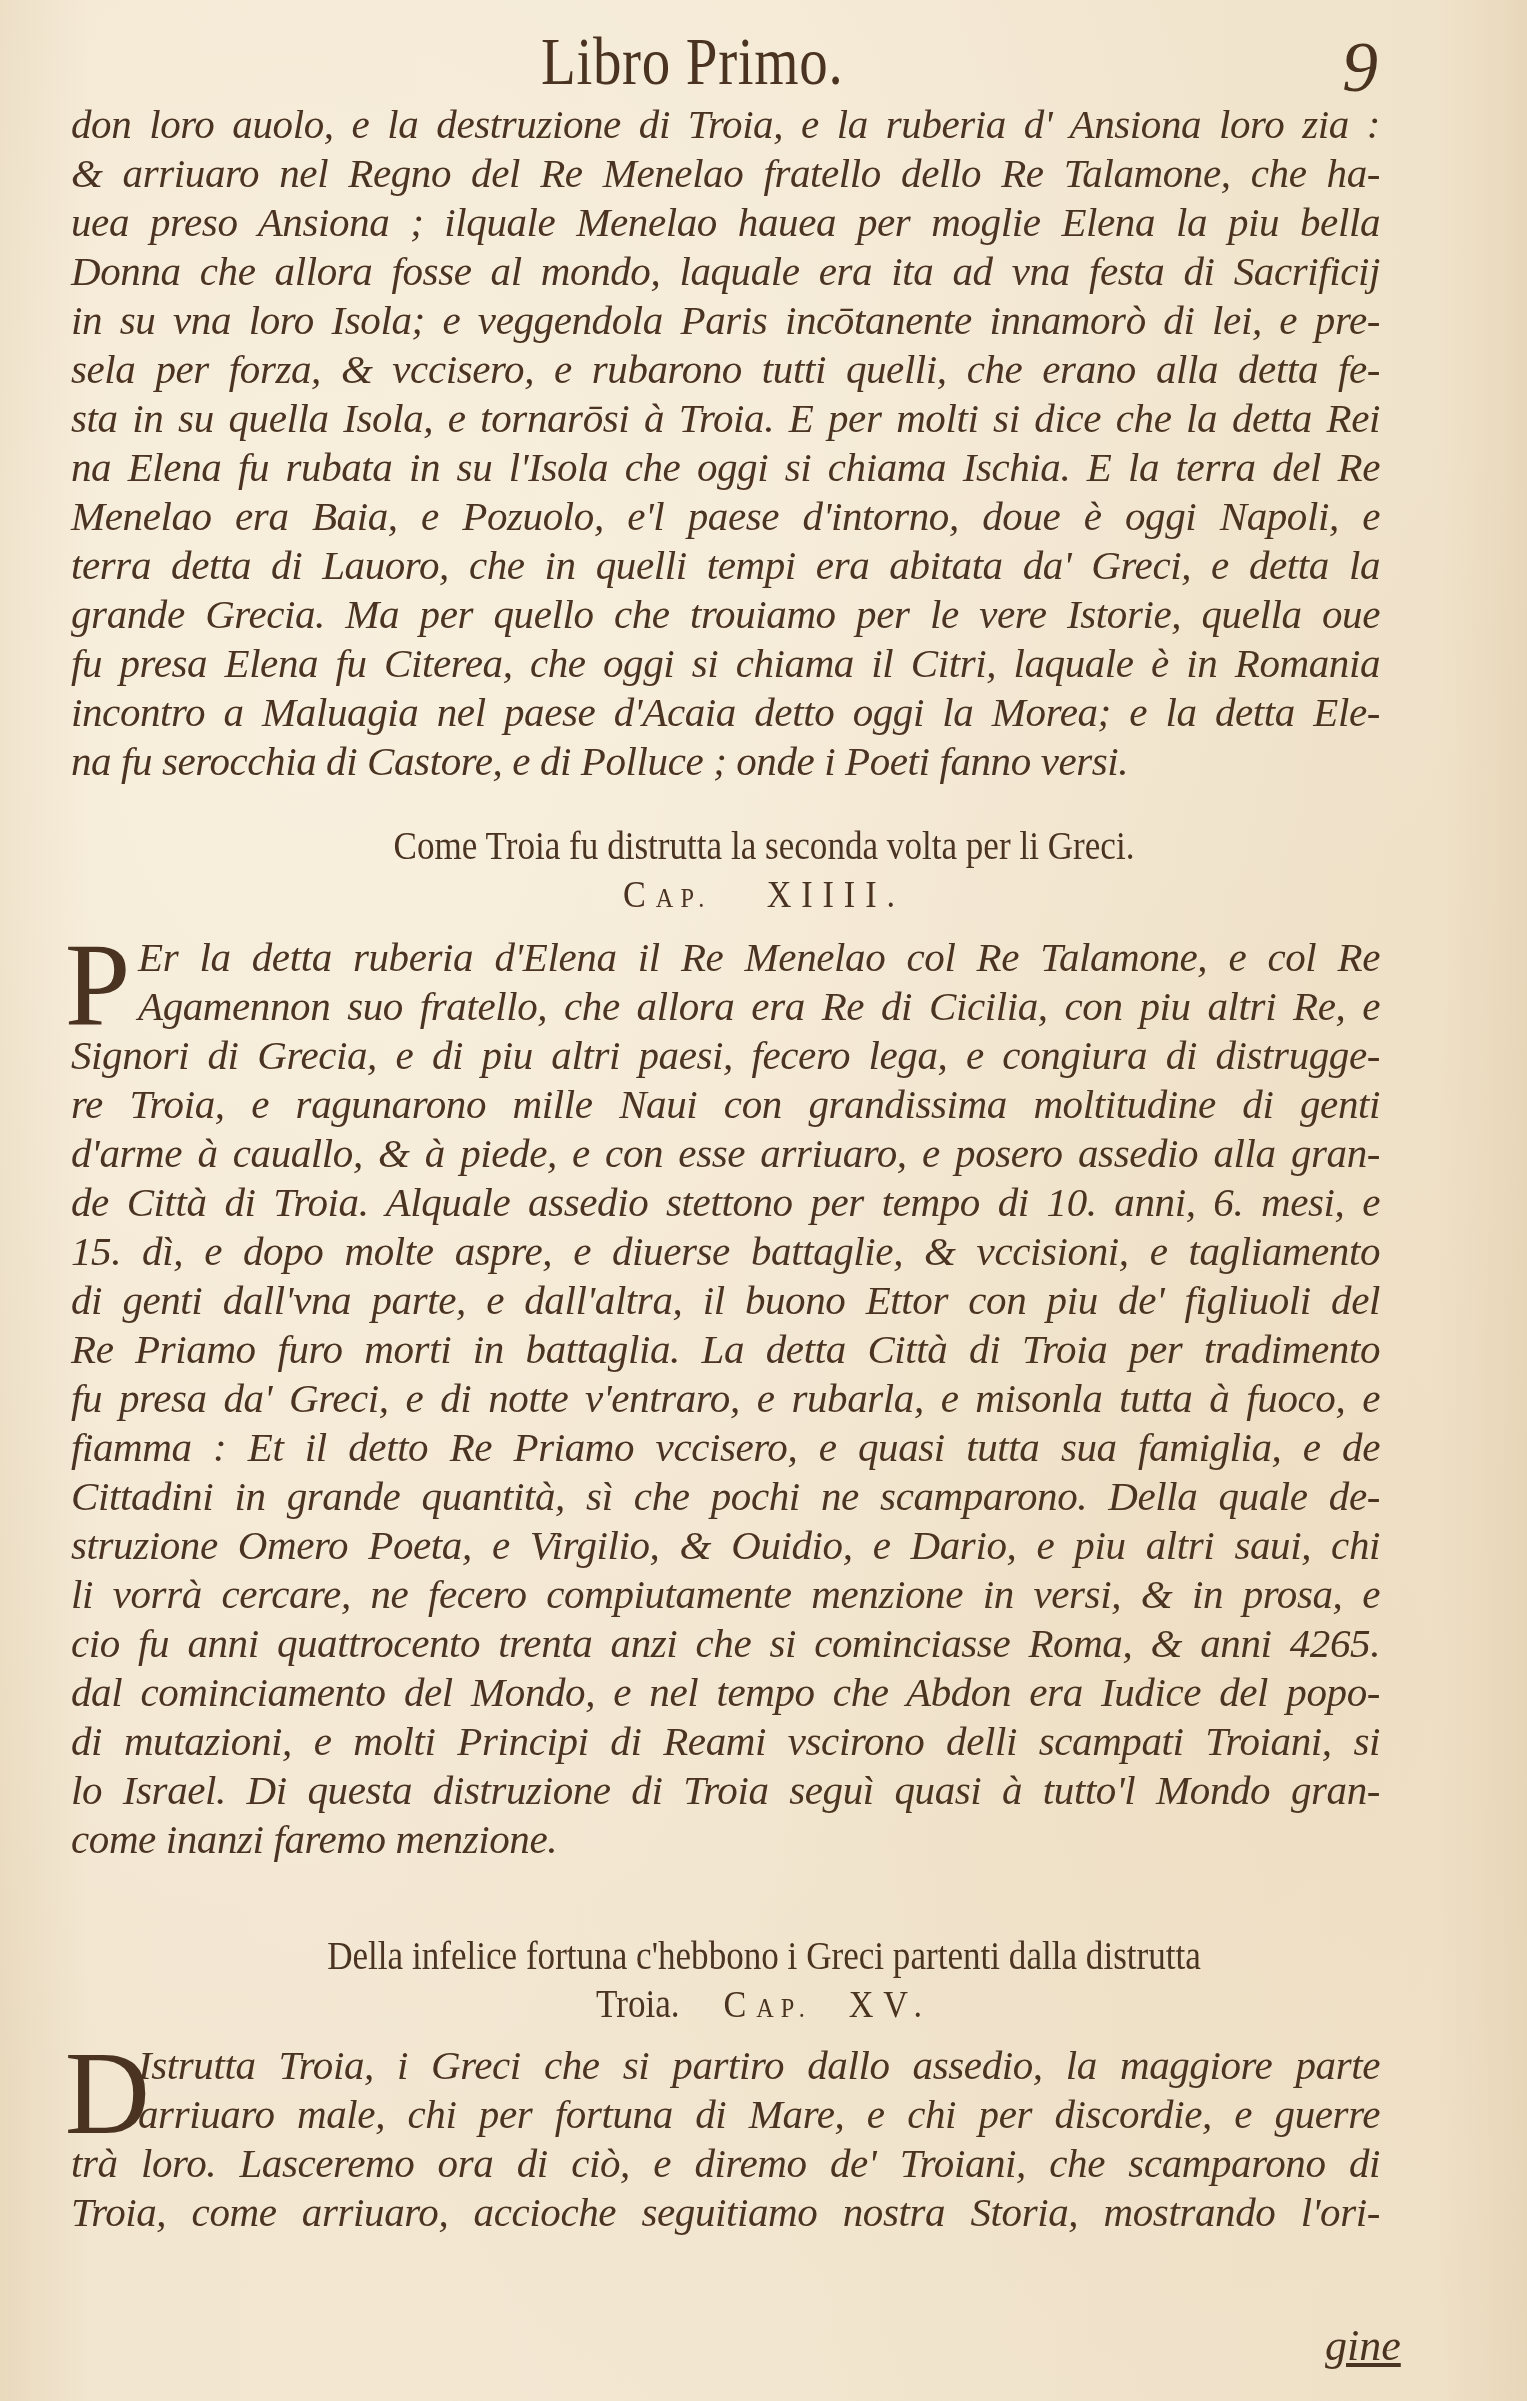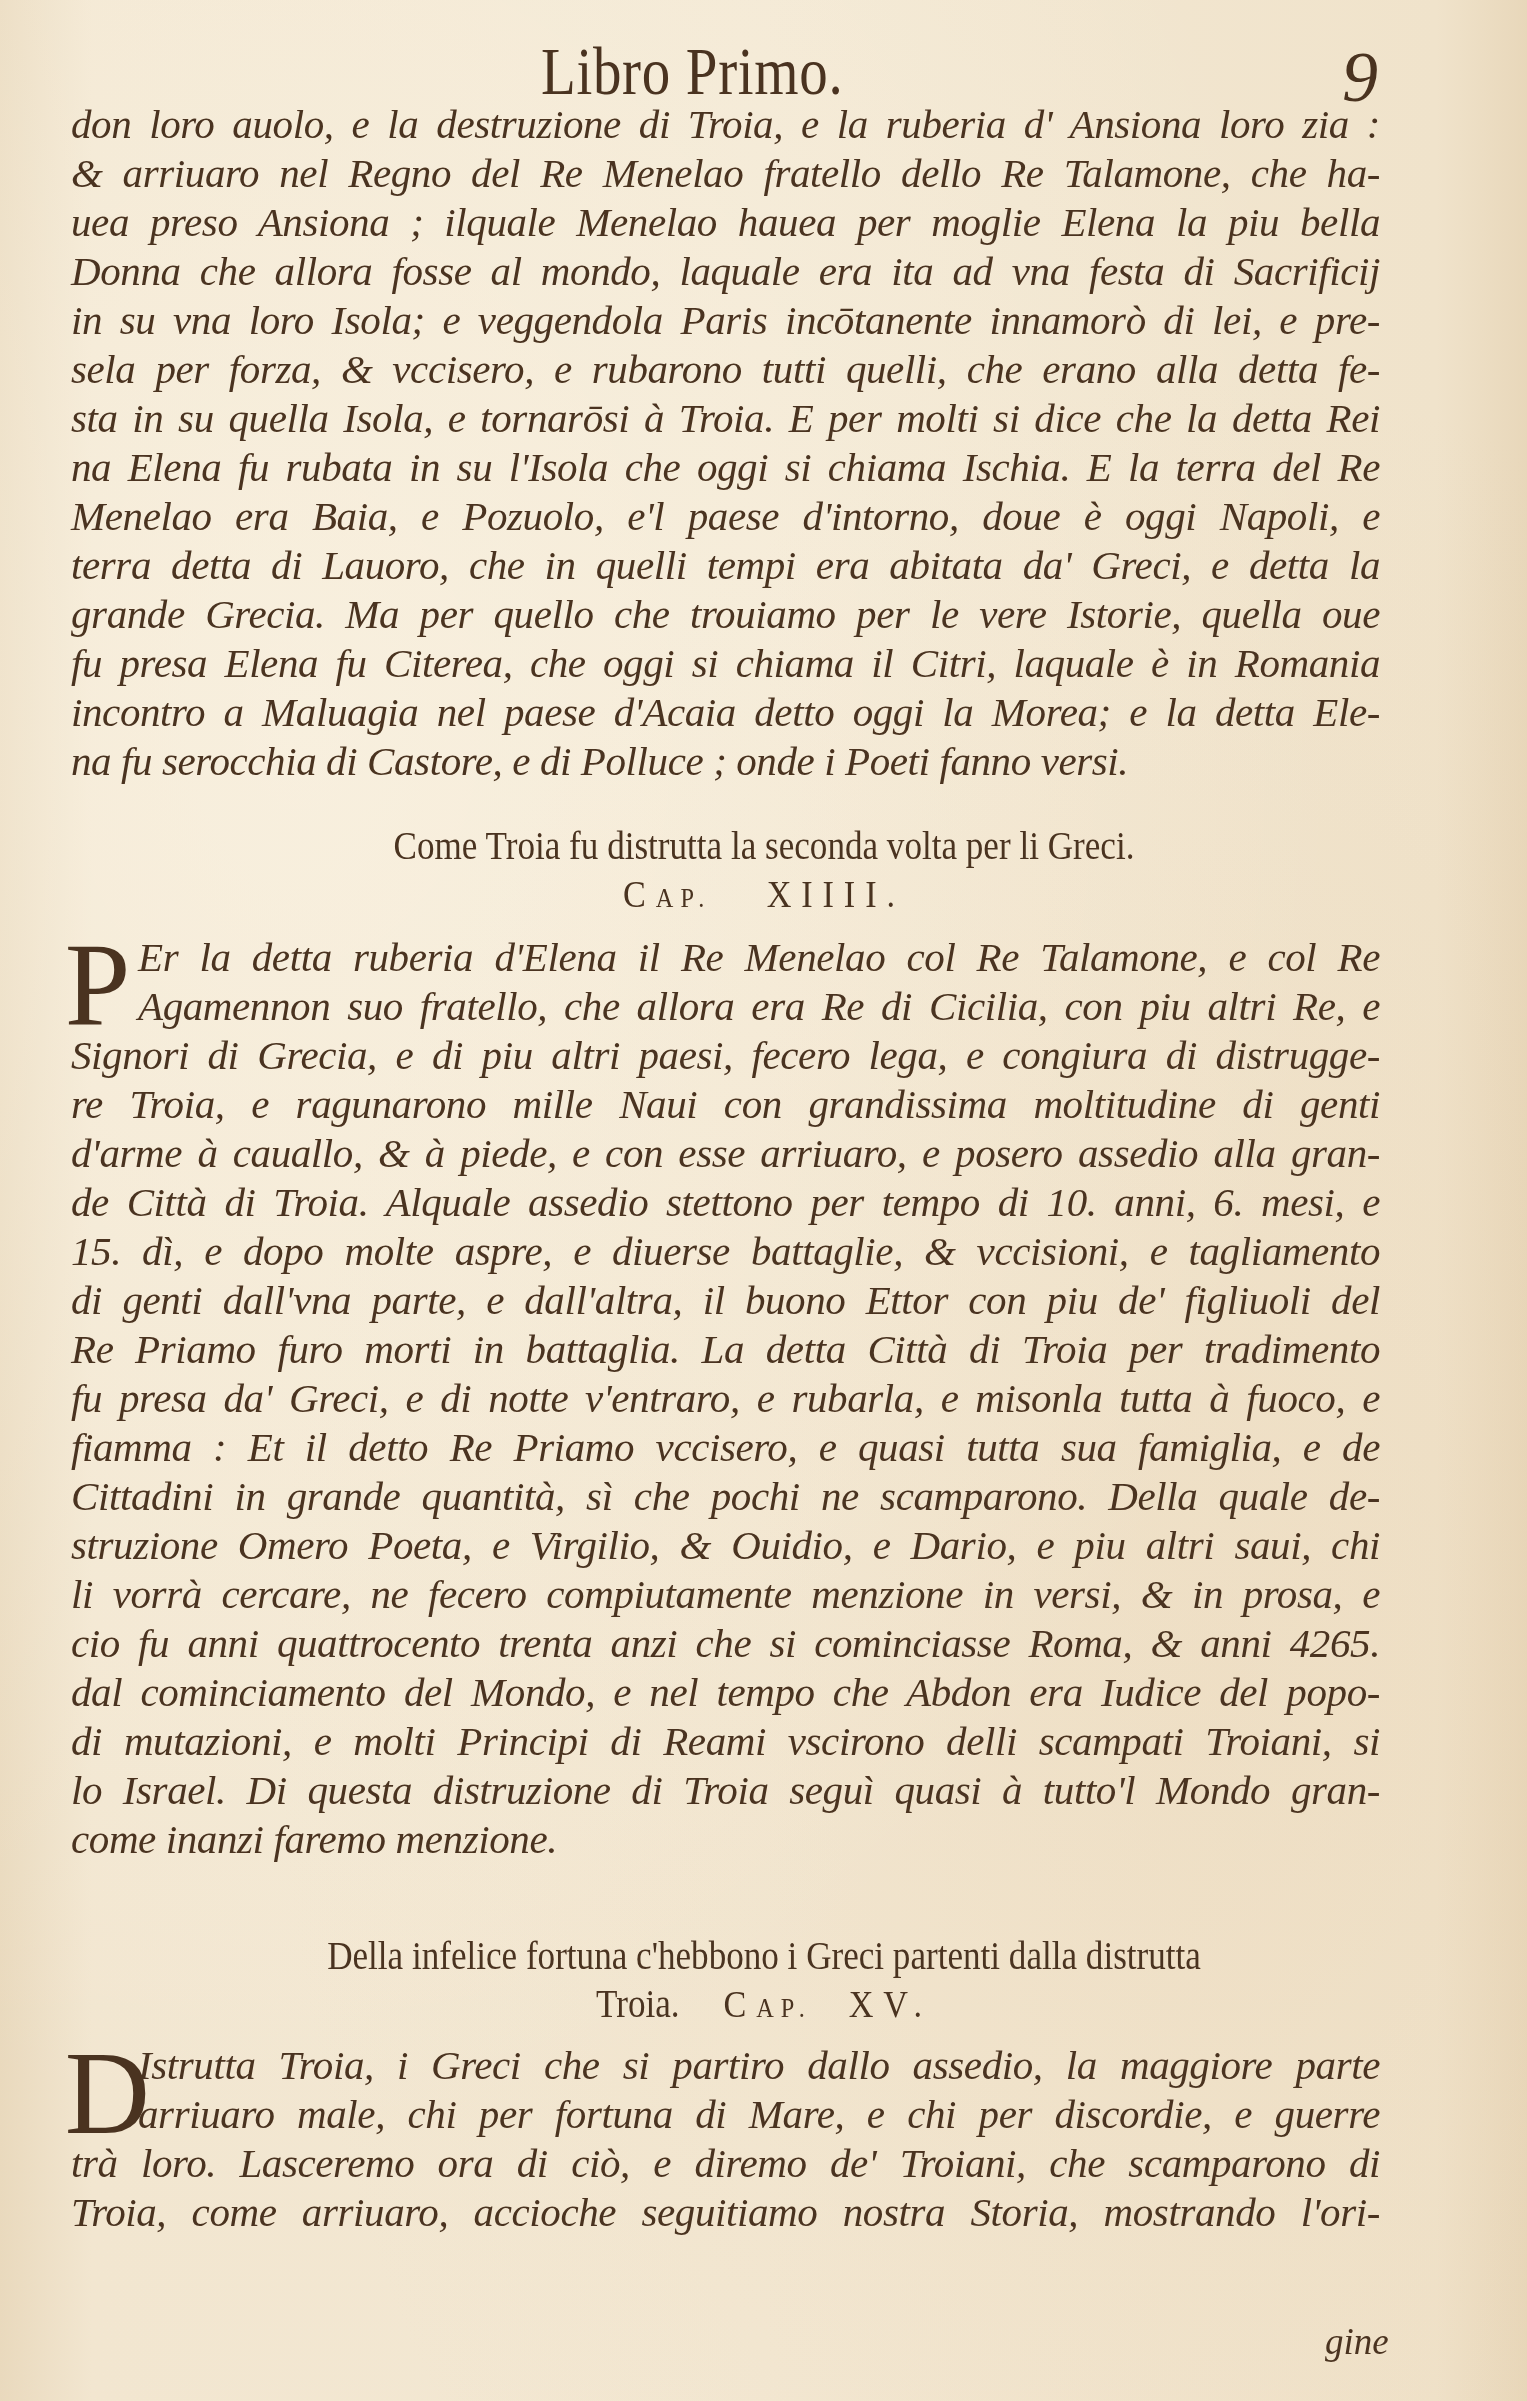--- a/index.html
+++ b/index.html
@@ -16,21 +16,21 @@
       position: absolute;
       left: 0; top: 0;
       width: 1528px; height: 2401px;
       background:
         radial-gradient(ellipse at 20% 30%, rgba(255,250,238,0.45), rgba(255,250,238,0) 60%),
         radial-gradient(ellipse at 80% 70%, rgba(230,205,170,0.25), rgba(230,205,170,0) 55%),
         linear-gradient(90deg, #e9d9bd 0%, #f2e6d0 6%, #f3e8d3 50%, #f0e3cb 94%, #e8d7ba 100%);
     }
     .running-head {
       position: absolute;
-      top: 27px;
+      top: 17px;
       left: 0;
       width: 1528px;
       height: 86px;
     }
     .running-title {
       position: absolute;
       left: 541px;
       top: 6.3px;
       font-size: 67px;
       letter-spacing: 0.8px;
@@ -89,23 +89,24 @@
       left: -6.3px;
       font-style: normal;
       font-size: 118px;
       line-height: 102px;
       color: #4a3320;
     }
     .catchword {
       position: absolute;
       left: 1325px;
       top: 2320px;
-      font-size: 37px;
+      font-size: 44px;
       font-style: italic;
       color: #4a3320;
+      text-decoration: underline;
     }
   </style>
 </head>
 <body>
 
 <div class="page">
 
   <div class="running-head">
     <span class="running-title">Libro Primo.</span>
     <span class="folio">9</span>

